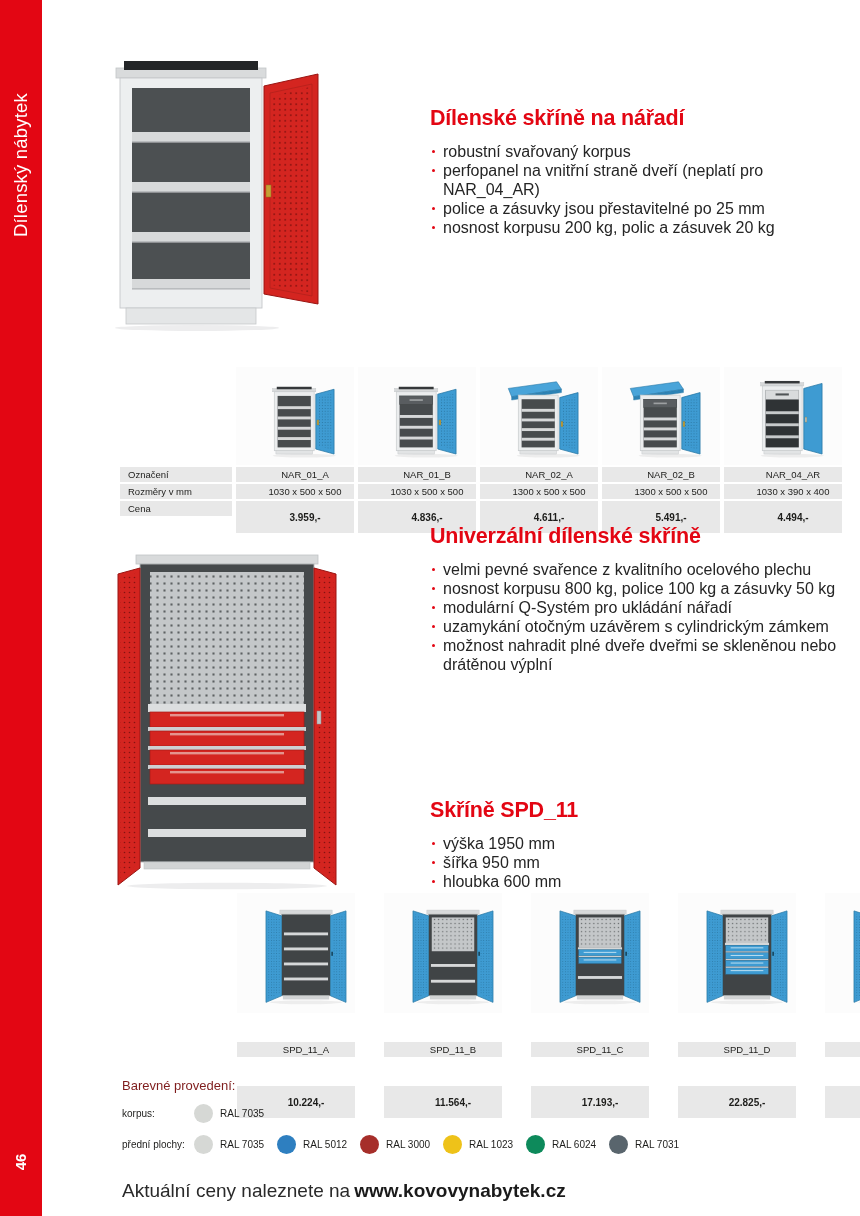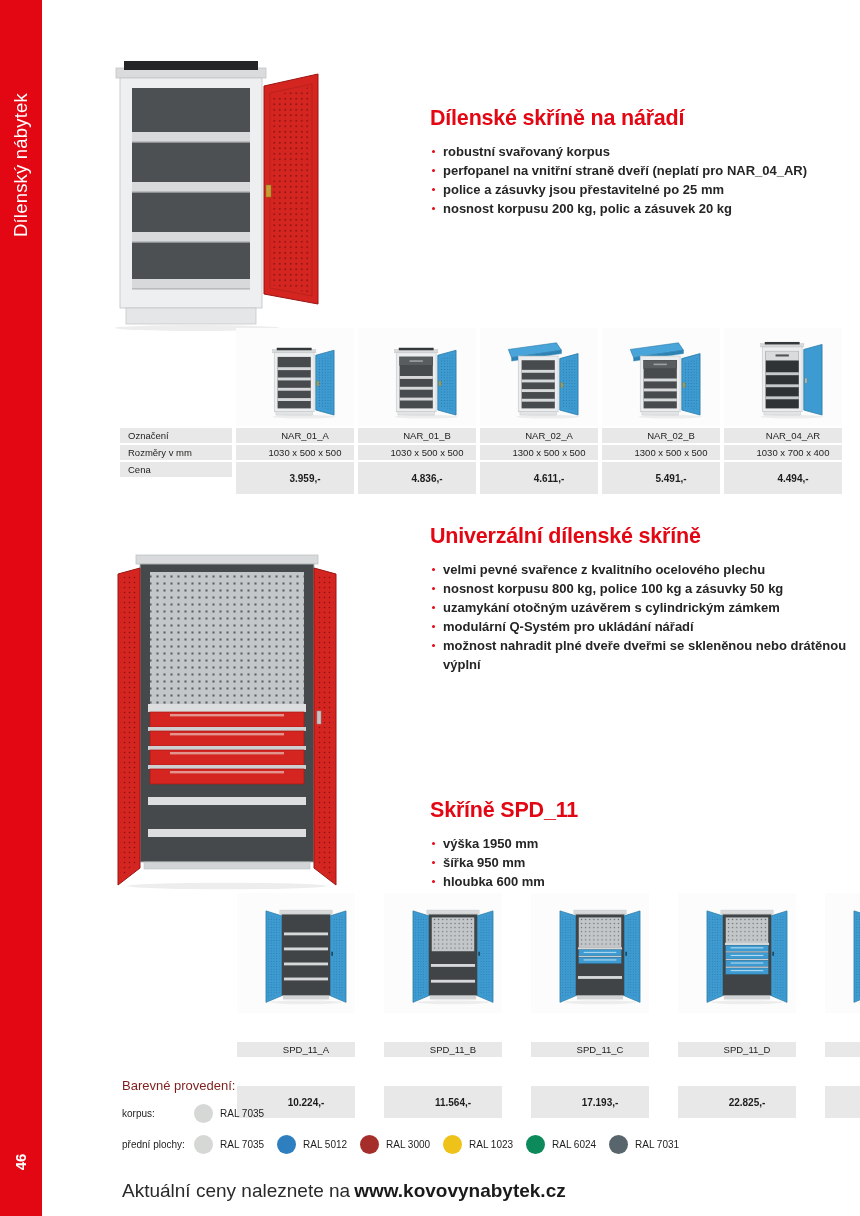--- a/index.html
+++ b/index.html
@@ -22,29 +22,29 @@
   .hero1 { position:absolute; left:112px; top:52px;  width:210px; height:280px; }
   .hero2 { position:absolute; left:112px; top:545px; width:230px; height:345px; }
   
   .tblock { position:absolute; width:425px; }
   .tb1 { left:430px; top:106px; }
   .tb2 { left:430px; top:524px; }
   .tb3 { left:430px; top:798px; }
   h1 { color:#e30613; font-size:21.5px; font-weight:700; letter-spacing:-.2px; margin-bottom:11px; }
   ul.bullets { list-style:none; }
   ul.bullets li {
-    position:relative; padding-left:13px; font-size:13px; line-height:19px; color:#252525;font-weight:bold;
+    position:relative; padding-left:13px; font-size:16px; line-height:19px; color:#252525;
   }
   ul.bullets li::before {
     content:""; position:absolute; left:2px; top:8px; width:3px; height:3px;
     background:#e30613; border-radius:50%;
   }
   
   .ptable { position:absolute; display:grid; gap:2px 4px; }
-  .t1 { left:120px; top:328px; grid-template-columns:112px repeat(5,118px); }
+  .t1 { left:120px; top:367px; grid-template-columns:112px repeat(5,118px); }
   .t2 { left:237px; top:893px; grid-template-columns:repeat(5,118px);gap:29px; }
   .cell {
     background:#e8e8e8; height:15px; font-size:9.5px; color:#1d1d1b;
     display:flex; align-items:center; justify-content:center; white-space:nowrap;padding-left:20px;
   }
   .cell.img { background:#fcfcfc; height:98px; align-items:flex-end; }
   .t2 .cell.img { height:120px; }
   .cell.lab  { justify-content:flex-start; padding-left:8px; }
   .cell.lab0 { background:transparent; }
   .cell.price { font-weight:700; font-size:10px; height:32px; }
@@ -221,21 +221,21 @@
     <div class="cell val">NAR_01_A</div>
     <div class="cell val">NAR_01_B</div>
     <div class="cell val">NAR_02_A</div>
     <div class="cell val">NAR_02_B</div>
     <div class="cell val">NAR_04_AR</div>
     <div class="cell lab">Rozměry v mm</div>
     <div class="cell val">1030 x 500 x 500</div>
     <div class="cell val">1030 x 500 x 500</div>
     <div class="cell val">1300 x 500 x 500</div>
     <div class="cell val">1300 x 500 x 500</div>
-    <div class="cell val">1030 x 700 x 400</div>
+    <div class="cell val">1030 x 390 x 400</div>
     <div class="cell lab">Cena</div>
     <div class="cell val price">3.959,-</div>
     <div class="cell val price">4.836,-</div>
     <div class="cell val price">4.611,-</div>
     <div class="cell val price">5.491,-</div>
     <div class="cell val price">4.494,-</div>
   </div>
 
 <div class="hero2">
     <svg viewBox="0 0 230 345" width="230" height="345">
@@ -275,22 +275,22 @@
       <polygon points="204,27 222,33 222,335 204,318" fill="url(#p2)"></polygon>
       <rect x="205" y="166" width="4" height="13" fill="#c3c6c8" stroke="#8e9193" stroke-width="0.5"></rect>
     </svg>
   </div>
 
 <div class="tblock tb2">
   <h1>Univerzální dílenské skříně</h1>
   <ul class="bullets">
     <li>velmi pevné svařence z kvalitního ocelového plechu</li>
     <li>nosnost korpusu 800 kg, police 100 kg a zásuvky 50 kg</li>
+    <li>modulární Q-Systém pro ukládání nářadí</li>
     <li>uzamykání otočným uzávěrem s cylindrickým zámkem</li>
-    <li>modulární Q-Systém pro ukládání nářadí</li>
     <li>možnost nahradit plné dveře dveřmi se skleněnou nebo drátěnou výplní</li>
   </ul>
 </div>
 
 <div class="tblock tb3">
   <h1>Skříně SPD_11</h1>
   <ul class="bullets">
     <li>výška 1950 mm</li>
     <li>šířka 950 mm</li>
     <li>hloubka 600 mm</li>

